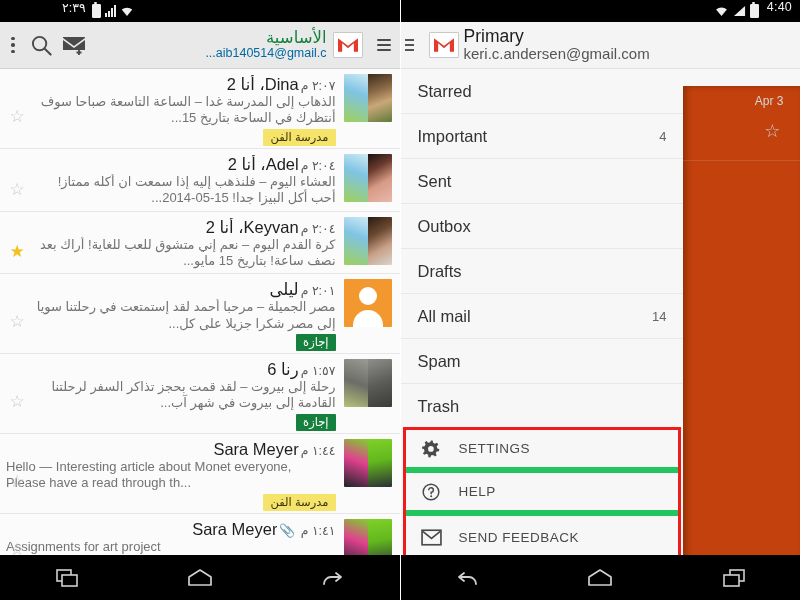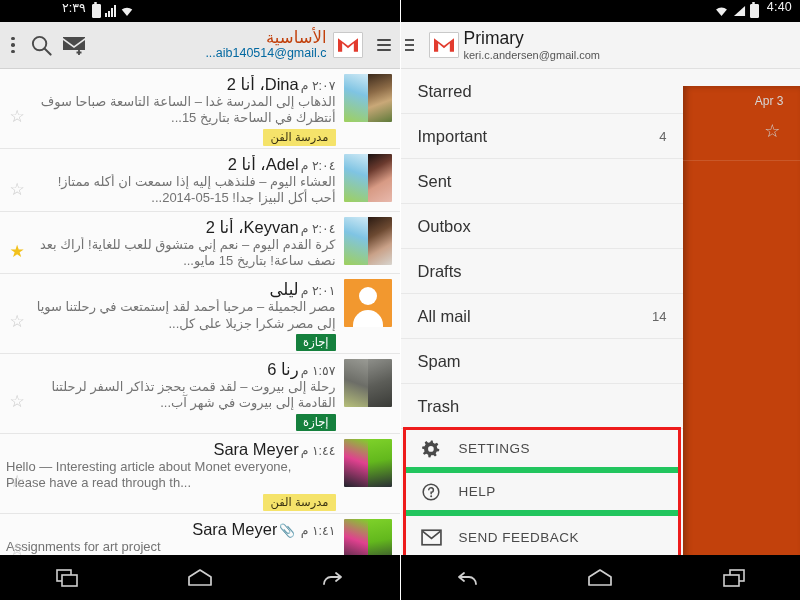--- a/index.html
+++ b/index.html
@@ -87,21 +87,21 @@
     display:flex; align-items:center; justify-content:center;
     flex: none;
   }
   .account-block {
     flex: 1 1 auto;
     min-width: 0;
     text-align: right;
     line-height: 1.08;
     padding-left: 4px;
   }
-  .account-name { font-size: 16.5px; color:#c2410c; }
+  .account-name { font-size: 16.5px; color:#15803d; }
   .account-mail { font-size: 12.5px; color:#0369a1; white-space:nowrap; overflow:hidden; }
 
   .tb-icon { width:34px; height:34px; display:flex; align-items:center; justify-content:center; flex:none; }
   .tb-overflow { width: 22px; height:30px; display:flex; flex-direction:column; align-items:center; justify-content:center; gap:3px; flex:none; }
   .tb-overflow i { width:3.5px; height:3.5px; background:#4a4a4a; border-radius:50%; display:block; }
 
   .mail-list { height: 495px; overflow: hidden; background:#fafafa; direction: rtl; }
   .mail-row {
     position: relative;
     background:#fbfbfb;
@@ -186,21 +186,21 @@
     background: #f4f4f4;
     border-bottom: 1px solid #e0e0e0;
     display:flex; align-items:center;
     padding-left: 4px;
     box-sizing:border-box;
   }
   .dh-hamburger { width:16px; display:flex; flex-direction:column; gap:3px; margin-right:2px; }
   .dh-hamburger span{ display:block; width:9px; height:2px; background:#555; }
   .dh-text { line-height:1.1; }
   .dh-title { font-size:17.5px; color:#1c1c1c; }
-  .dh-mail  { font-size:11px; color:#555; }
+  .dh-mail  { font-size:15px; color:#555; }
 
   .drawer-body { position:relative; height:531px; background:#f7f7f7; }
   .drawer-list { width: 282px; background:#f7f7f7; }
   .nav-item {
     height: 45px;
     display:flex; align-items:center;
     padding: 0 16px 0 17px;
     border-bottom: 1px solid #e8e8e8;
     box-sizing:border-box;
     background:#f7f7f7;

